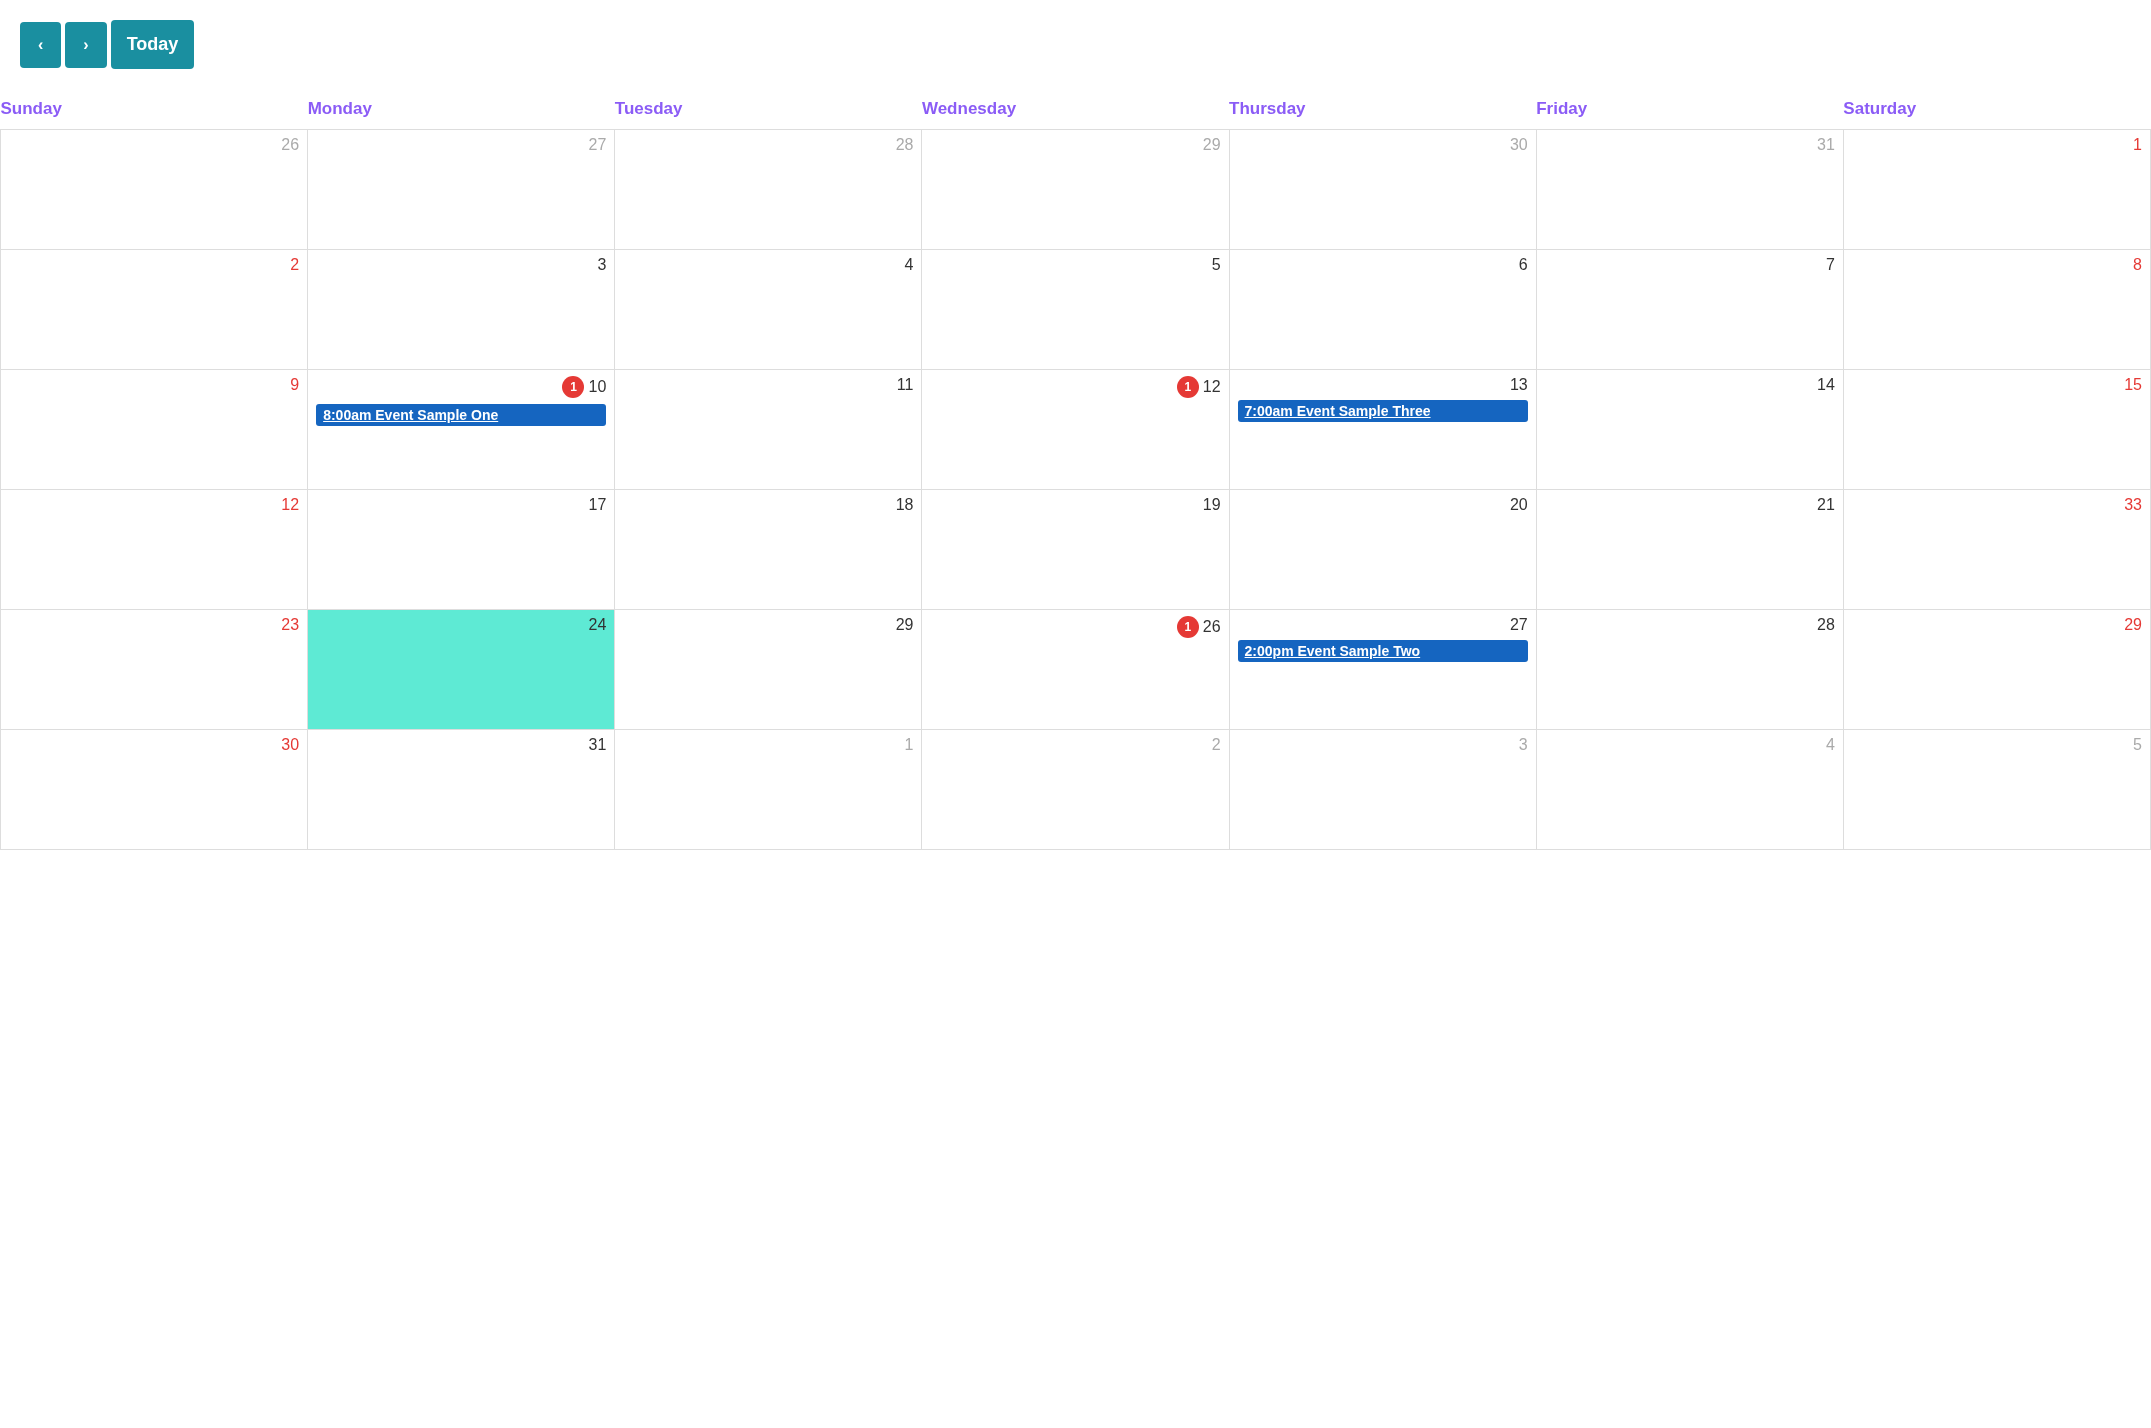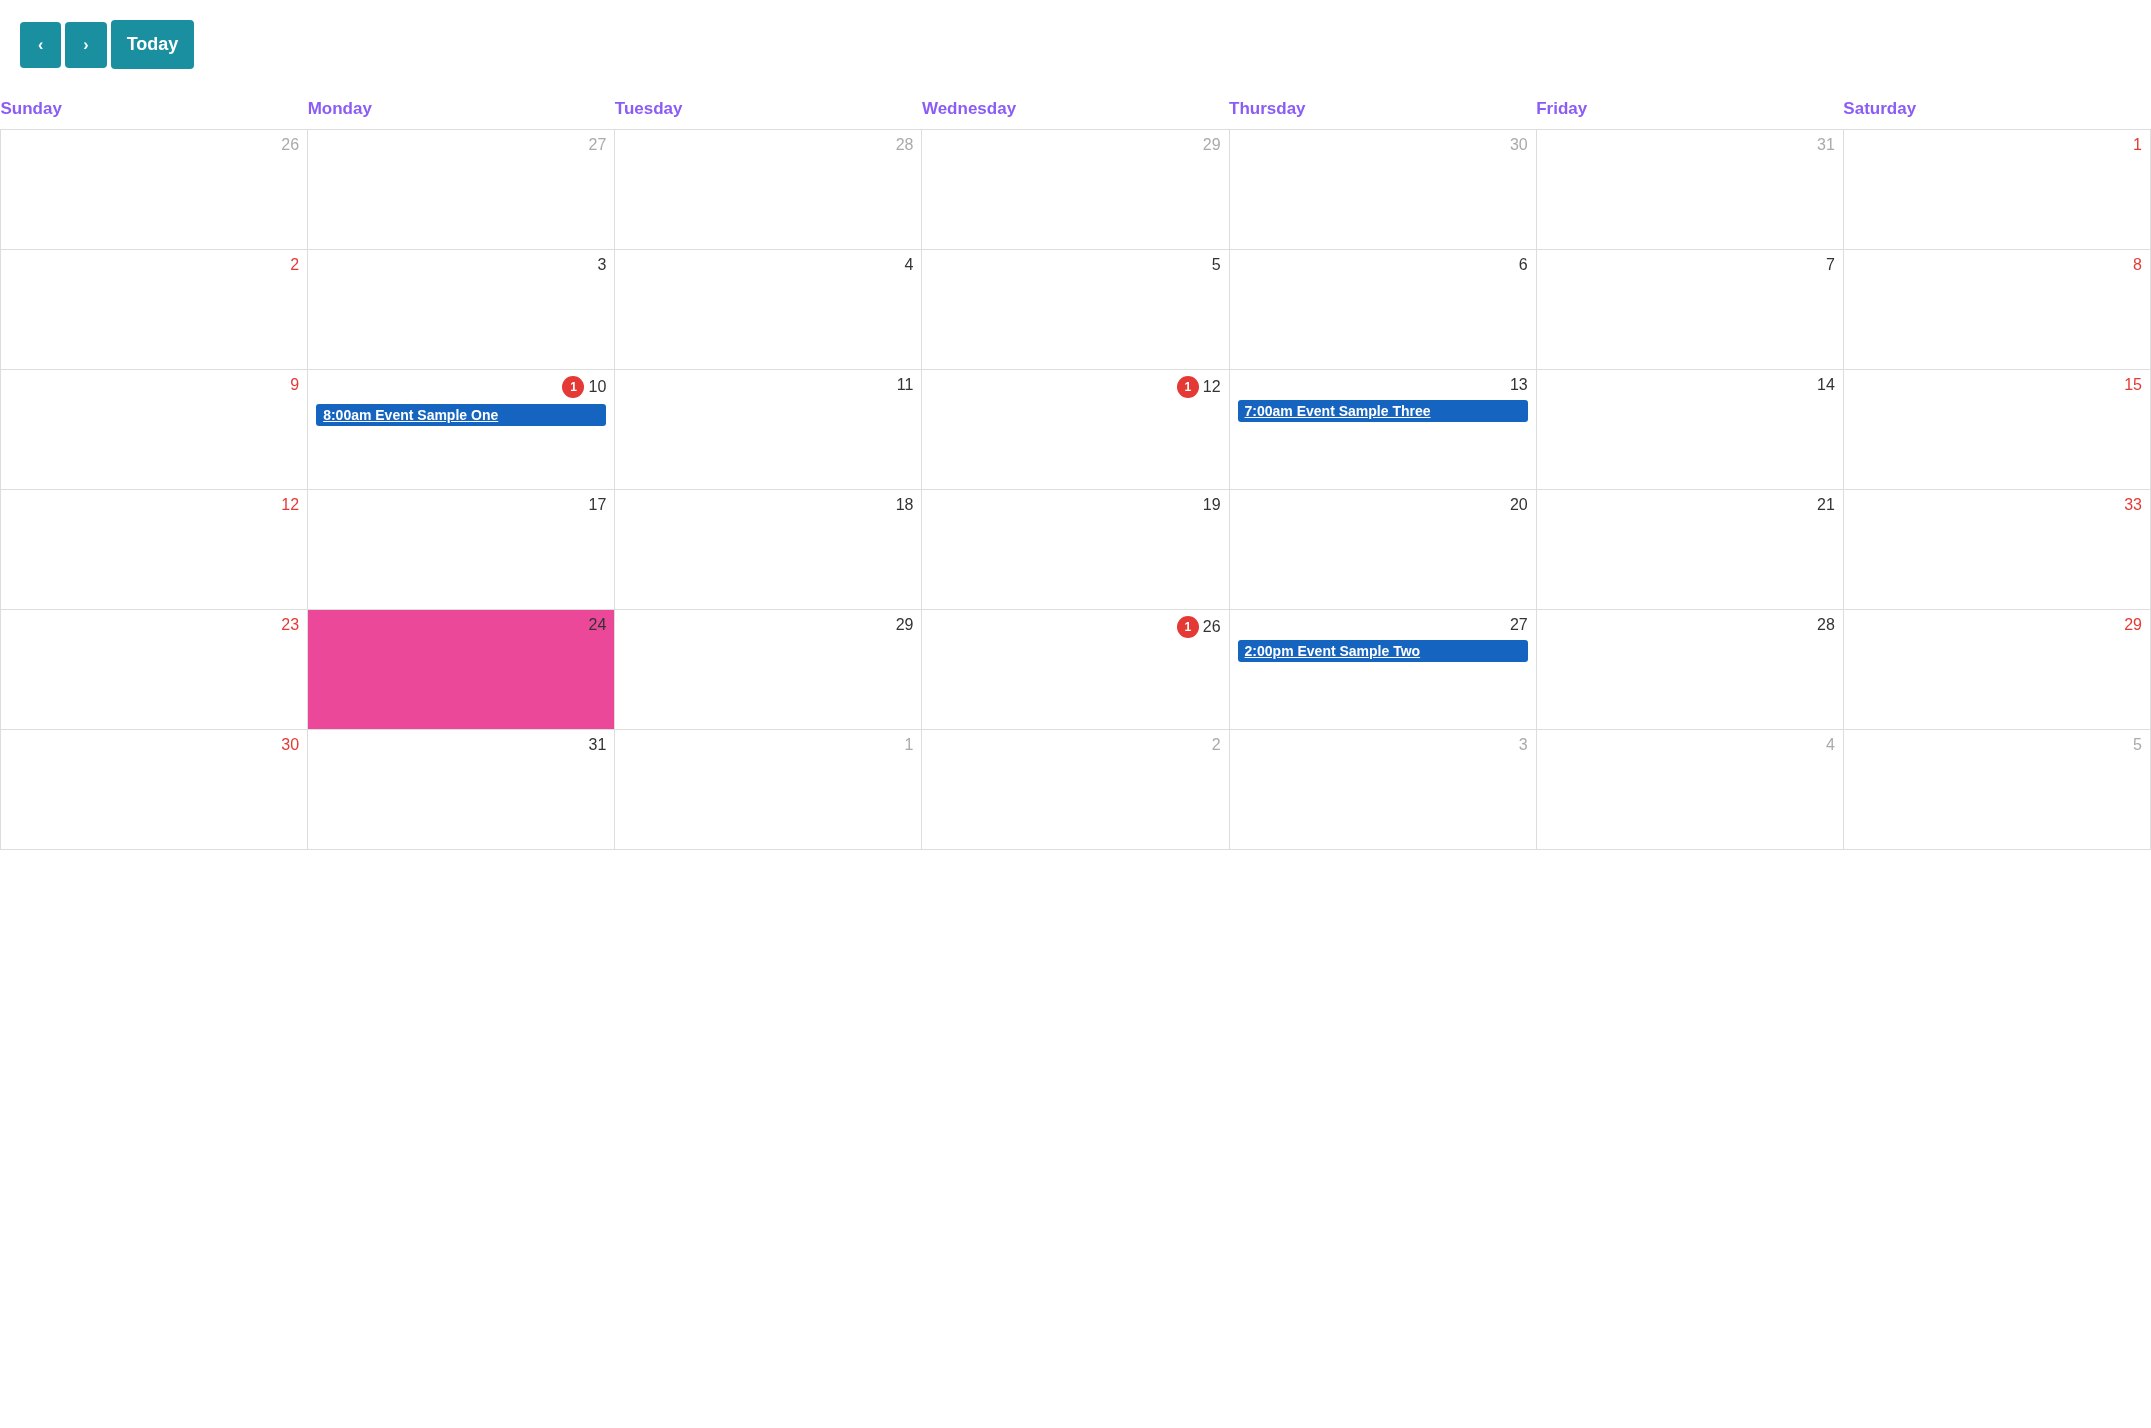--- a/index.html
+++ b/index.html
@@ -127,21 +127,21 @@
       font-size: 14px;
       font-weight: bold;
       cursor: pointer;
       margin-top: 2px;
       white-space: nowrap;
       overflow: hidden;
       text-overflow: ellipsis;
       text-decoration: underline;
       display: block;
     }
-    .today-cell { background: #ec4899; padding-left: 37px; }
+    .today-cell { background: #5eead4; padding-left: 37px; }
     table { width: 100%; border-collapse: collapse; }
     th { font-weight: bold; font-size: 17px; padding: 12px 0; border-bottom: 2px solid #ddd; text-align: center; }
 
     .download-icon {
       width: 22px;
       height: 22px;
       border: 2.5px solid #fff;
       border-radius: 50%;
       display: flex;
       align-items: center;

